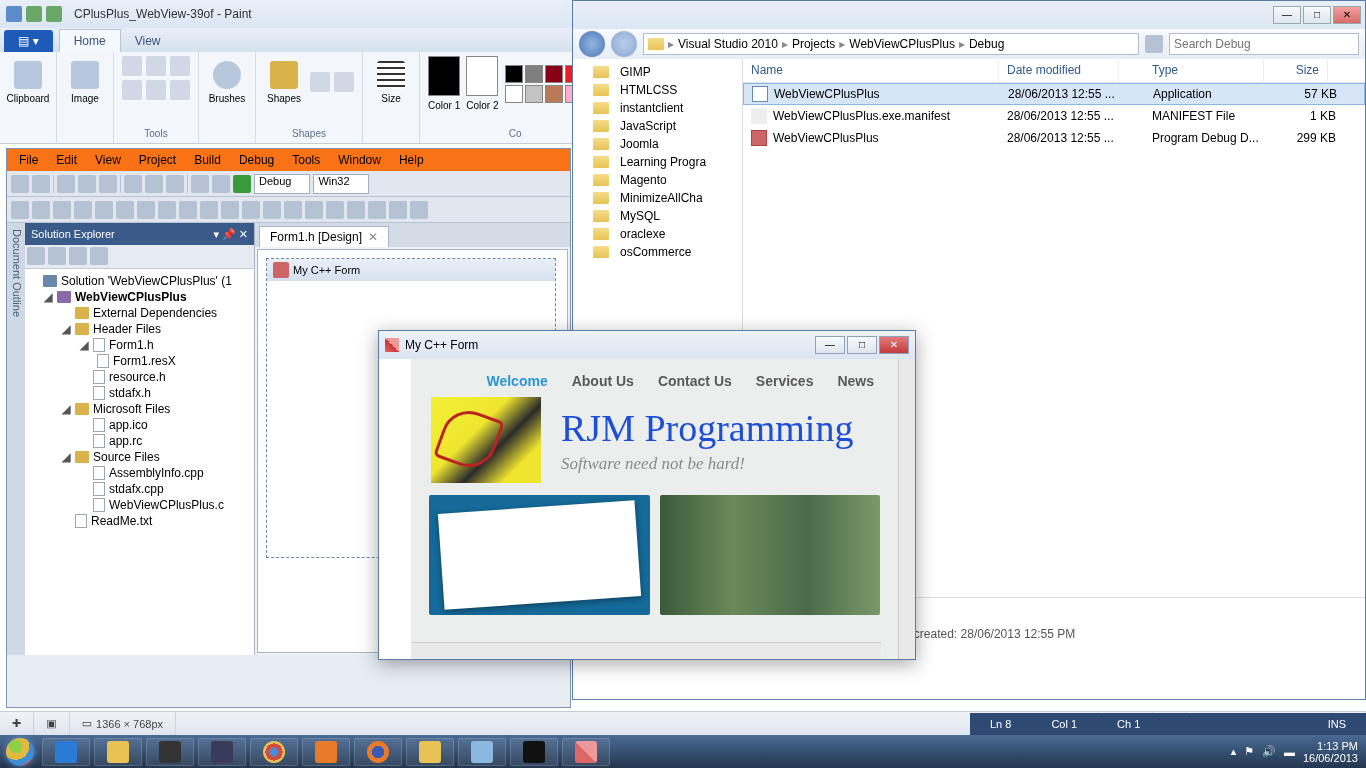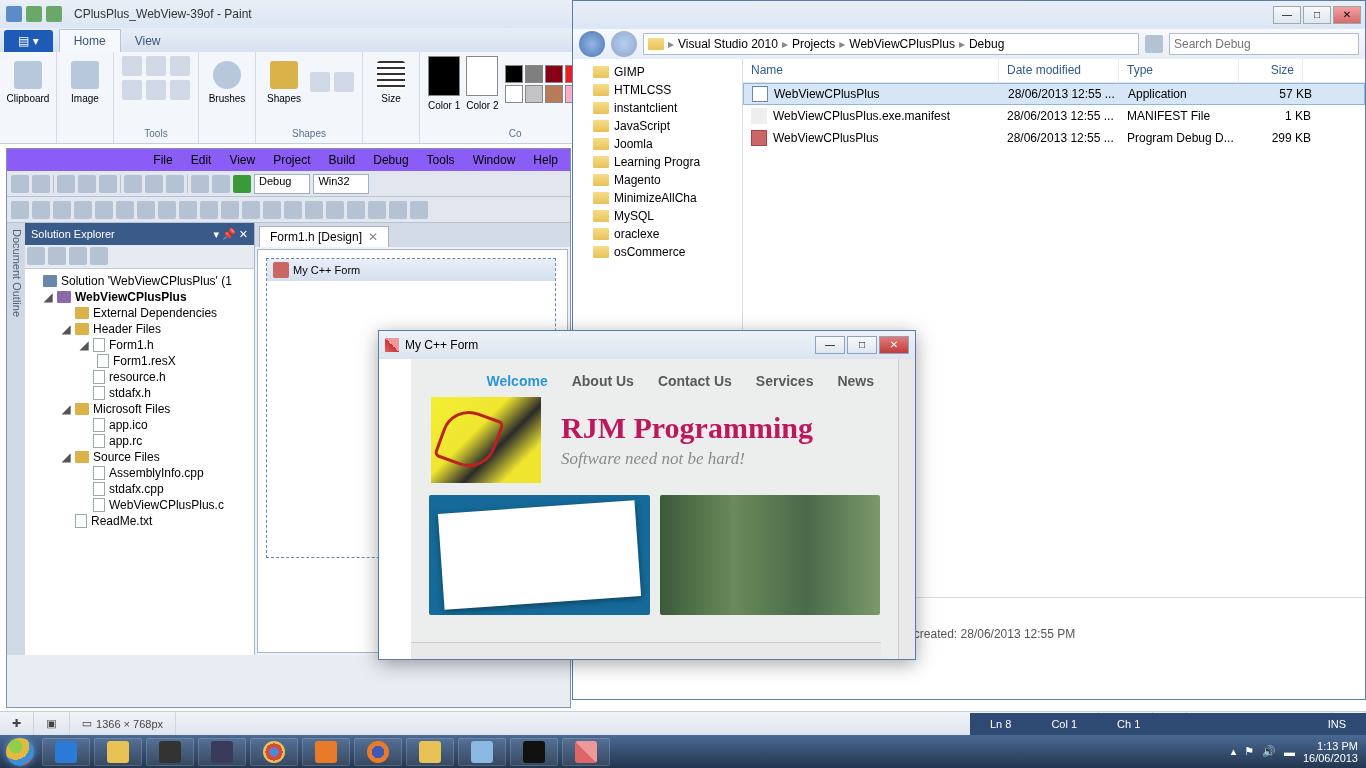--- a/index.html
+++ b/index.html
@@ -28,21 +28,21 @@
 .rg-big .ic { width: 28px; height: 28px; background: #b8c8dc; border-radius: 3px; }
 .tool-cell { width: 20px; height: 20px; background: #cfd8e4; border-radius: 2px; cursor: pointer; }
 .tool-grid { display: grid; grid-template-columns: repeat(3,20px); gap: 4px; }
 .color-swatch { width: 18px; height: 18px; border: 1px solid #888; cursor: pointer; }
 .color-row { display: flex; gap: 2px; }
 .color-active { width: 32px; height: 40px; border: 1px solid #888; display: inline-block; }
 
 
 .vs-window { position: absolute; left: 6px; top: 148px; width: 565px; height: 560px; background: #e8edf4; border: 1px solid #7d94b3; }
 .vs-title { height: 22px; background: linear-gradient(#d8e3f1,#c6d5ea); font-size: 12px; display: flex; align-items: center; padding: 0 6px; }
-.vs-menu { height: 22px; background: #8b5cf6; display: flex; gap: 2px; padding: 0 4px; align-items: center; font-size: 12px; justify-content: flex-end; }
+.vs-menu { height: 22px; background: #f97316; display: flex; gap: 2px; padding: 0 4px; align-items: center; font-size: 12px; }
 .vs-menu span { padding: 2px 8px; cursor: pointer; }
 .vs-toolbar { height: 26px; background: #e2e7ef; border-bottom: 1px solid #b8c3d2; display: flex; align-items: center; gap: 3px; padding: 0 4px; }
 .vs-toolbar2 { height: 26px; background: #e2e7ef; border-bottom: 1px solid #b8c3d2; display: flex; align-items: center; gap: 3px; padding: 0 4px; }
 .tb-ic { width: 18px; height: 18px; background: #b5c2d4; border-radius: 2px; cursor: pointer; }
 .tb-sel { height: 20px; font-size: 11px; border: 1px solid #9fb0c6; padding: 0 18px 0 4px; background: #fff; }
 
 .vs-body { display: flex; height: calc(100% - 96px - 30px); }
 .vs-sidebar { width: 18px; background: #d0d8e4; writing-mode: vertical-rl; font-size: 11px; padding: 6px 2px; color: #4a5f7d; }
 .solution-panel { width: 230px; background: #fff; border-right: 1px solid #a9b7ca; display: flex; flex-direction: column; }
 .panel-hdr { height: 22px; background: #3a5a89; color: #fff; font-size: 11px; display: flex; align-items: center; padding: 0 6px; justify-content: space-between; }
@@ -74,28 +74,28 @@
 .exp-title { height: 28px; background: linear-gradient(#e9eff7,#dce6f4); display: flex; align-items: center; justify-content: flex-end; padding: 0 4px; }
 .exp-nav { height: 30px; background: linear-gradient(#f7f9fc,#e7edf6); display: flex; align-items: center; padding: 0 6px; gap: 6px; }
 .nav-btn { width: 26px; height: 26px; border-radius: 50%; background: radial-gradient(#93b5e2,#4a77b4); cursor: pointer; }
 .breadcrumb { flex: 1; height: 22px; border: 1px solid #aebdcf; background: #fff; display: flex; align-items: center; font-size: 12px; padding: 0 4px; gap: 4px; }
 .bc-sep { color: #888; }
 .search-box { width: 190px; height: 22px; border: 1px solid #aebdcf; background: #fff; font-size: 12px; padding: 0 4px; color: #888; }
 .exp-toolbar { height: 30px; background: linear-gradient(#4f80c4,#2b5a9e); display: flex; align-items: center; gap: 18px; padding: 0 12px; color: #fff; font-size: 12px; }
 .exp-toolbar .tbtn { cursor: pointer; display: flex; align-items: center; gap: 4px; }
 .exp-body { display: flex; height: 538px; }
 .exp-tree { width: 170px; border-right: 1px solid #d9dee5; padding: 4px; font-size: 12px; overflow: hidden; }
-.exp-tree .f { display: flex; align-items: center; gap: 5px; padding: 2px 0 2px 16px; cursor: pointer; }
+.exp-tree .f { display: flex; align-items: center; gap: 11px; padding: 2px 0 2px 16px; cursor: pointer; }
 .folder-ic { width: 16px; height: 12px; background: linear-gradient(#f6dd8b,#e9c255); border-radius: 1px; }
 .exp-list { flex: 1; }
 .list-hdr { display: flex; height: 24px; border-bottom: 1px solid #e0e4ea; font-size: 12px; color: #315a8e; }
 .list-hdr > div { padding: 4px 8px; border-right: 1px solid #e9edf2; }
 .col-name { width: 256px; }
 .col-date { width: 120px; }
-.col-type { width: 120px; }
+.col-type { width: 120px; margin-left: 25px; }
 .col-size { width: 64px; text-align: right; }
 .list-row { display: flex; height: 22px; align-items: center; font-size: 12px; padding-left: 8px; cursor: pointer; }
 .list-row.selected { background: #d6e6f7; border: 1px solid #8fb6e2; }
 .app-ic { width: 16px; height: 16px; border: 1px solid #6a86ab; background: #fff; margin-right: 6px; }
 .detail-pane { height: 72px; border-top: 1px solid #d9dee5; display: flex; align-items: center; padding: 8px 14px; gap: 16px; font-size: 12px; color: #555; }
 .detail-thumb { width: 48px; height: 40px; border: 1px solid #6a86ab; background: #fff; }
 
 
 .cpp-window { position: absolute; left: 378px; top: 330px; width: 538px; height: 330px; background: #fff; border: 1px solid #5a7ca8; box-shadow: 0 4px 18px rgba(0,0,0,0.35); }
 .cpp-title { height: 28px; background: linear-gradient(#eef2f8,#dbe4f0); display: flex; align-items: center; padding: 0 6px; font-size: 12px; }
@@ -105,21 +105,21 @@
 .cpp-ctrls .bclose { background: linear-gradient(#e27a7a,#c23c3c); color: #fff; }
 .cpp-body { height: calc(100% - 28px); display: flex; }
 .web-content { flex: 1; background: #eceded; overflow: hidden; position: relative; margin-left: 32px; }
 .scroll-v { width: 17px; background: #e9e9e9; border-left: 1px solid #ccc; }
 .scroll-h { position: absolute; left: 0; bottom: 0; right: 17px; height: 17px; background: #e9e9e9; border-top: 1px solid #ccc; }
 .web-nav { display: flex; gap: 24px; justify-content: flex-end; padding: 14px 24px 8px; font-size: 14px; font-weight: bold; color: #5a5a5a; }
 .web-nav .on { color: #2a96d6; }
 .web-hero { display: flex; gap: 20px; padding: 0 20px; align-items: center; }
 .hero-logo { width: 110px; height: 86px; background: linear-gradient(135deg,#f3f035 0%, #efe52f 40%, #2a2a2a 60%, #efe52f 80%); position: relative; }
 .hero-logo::after { content:""; position:absolute; left:10px; top:14px; width:50px; height:50px; border:3px solid #b22; border-radius:50% 10% 50% 10%; transform: rotate(20deg); }
-.hero-text h1 { font-family: Georgia, serif; font-size: 30px; color: #be185d; font-weight: bold; }
+.hero-text h1 { font-family: Georgia, serif; font-size: 38px; color: #1d4ed8; font-weight: normal; }
 .hero-text p { font-family: Georgia, serif; font-style: italic; color: #8a8a8a; font-size: 17px; margin-top: 4px; }
 .web-cards { display: flex; gap: 10px; padding: 12px 18px; }
 .card { flex: 1; height: 120px; background: #156a99; border-radius: 2px; position: relative; overflow: hidden; }
 .card.green { background: linear-gradient(90deg,#3a5a3a,#6a8a5a,#4a6a4a,#7a9a6a); }
 
 
 .paint-status { position: absolute; left: 0; bottom: 33px; width: 1366px; height: 24px; background: linear-gradient(#f0f3f8,#dfe5ee); border-top: 1px solid #c4cedb; display: flex; align-items: center; font-size: 11px; color: #444; }
 .paint-status > div { padding: 0 12px; border-right: 1px solid #cdd5e0; height: 100%; display: flex; align-items: center; gap: 4px; }
 .zoom-slider { width: 120px; height: 4px; background: #b8c3d2; position: relative; }
 .zoom-slider::after { content:""; position:absolute; left:50%; top:-4px; width:8px; height:12px; background:#6a86ab; }

